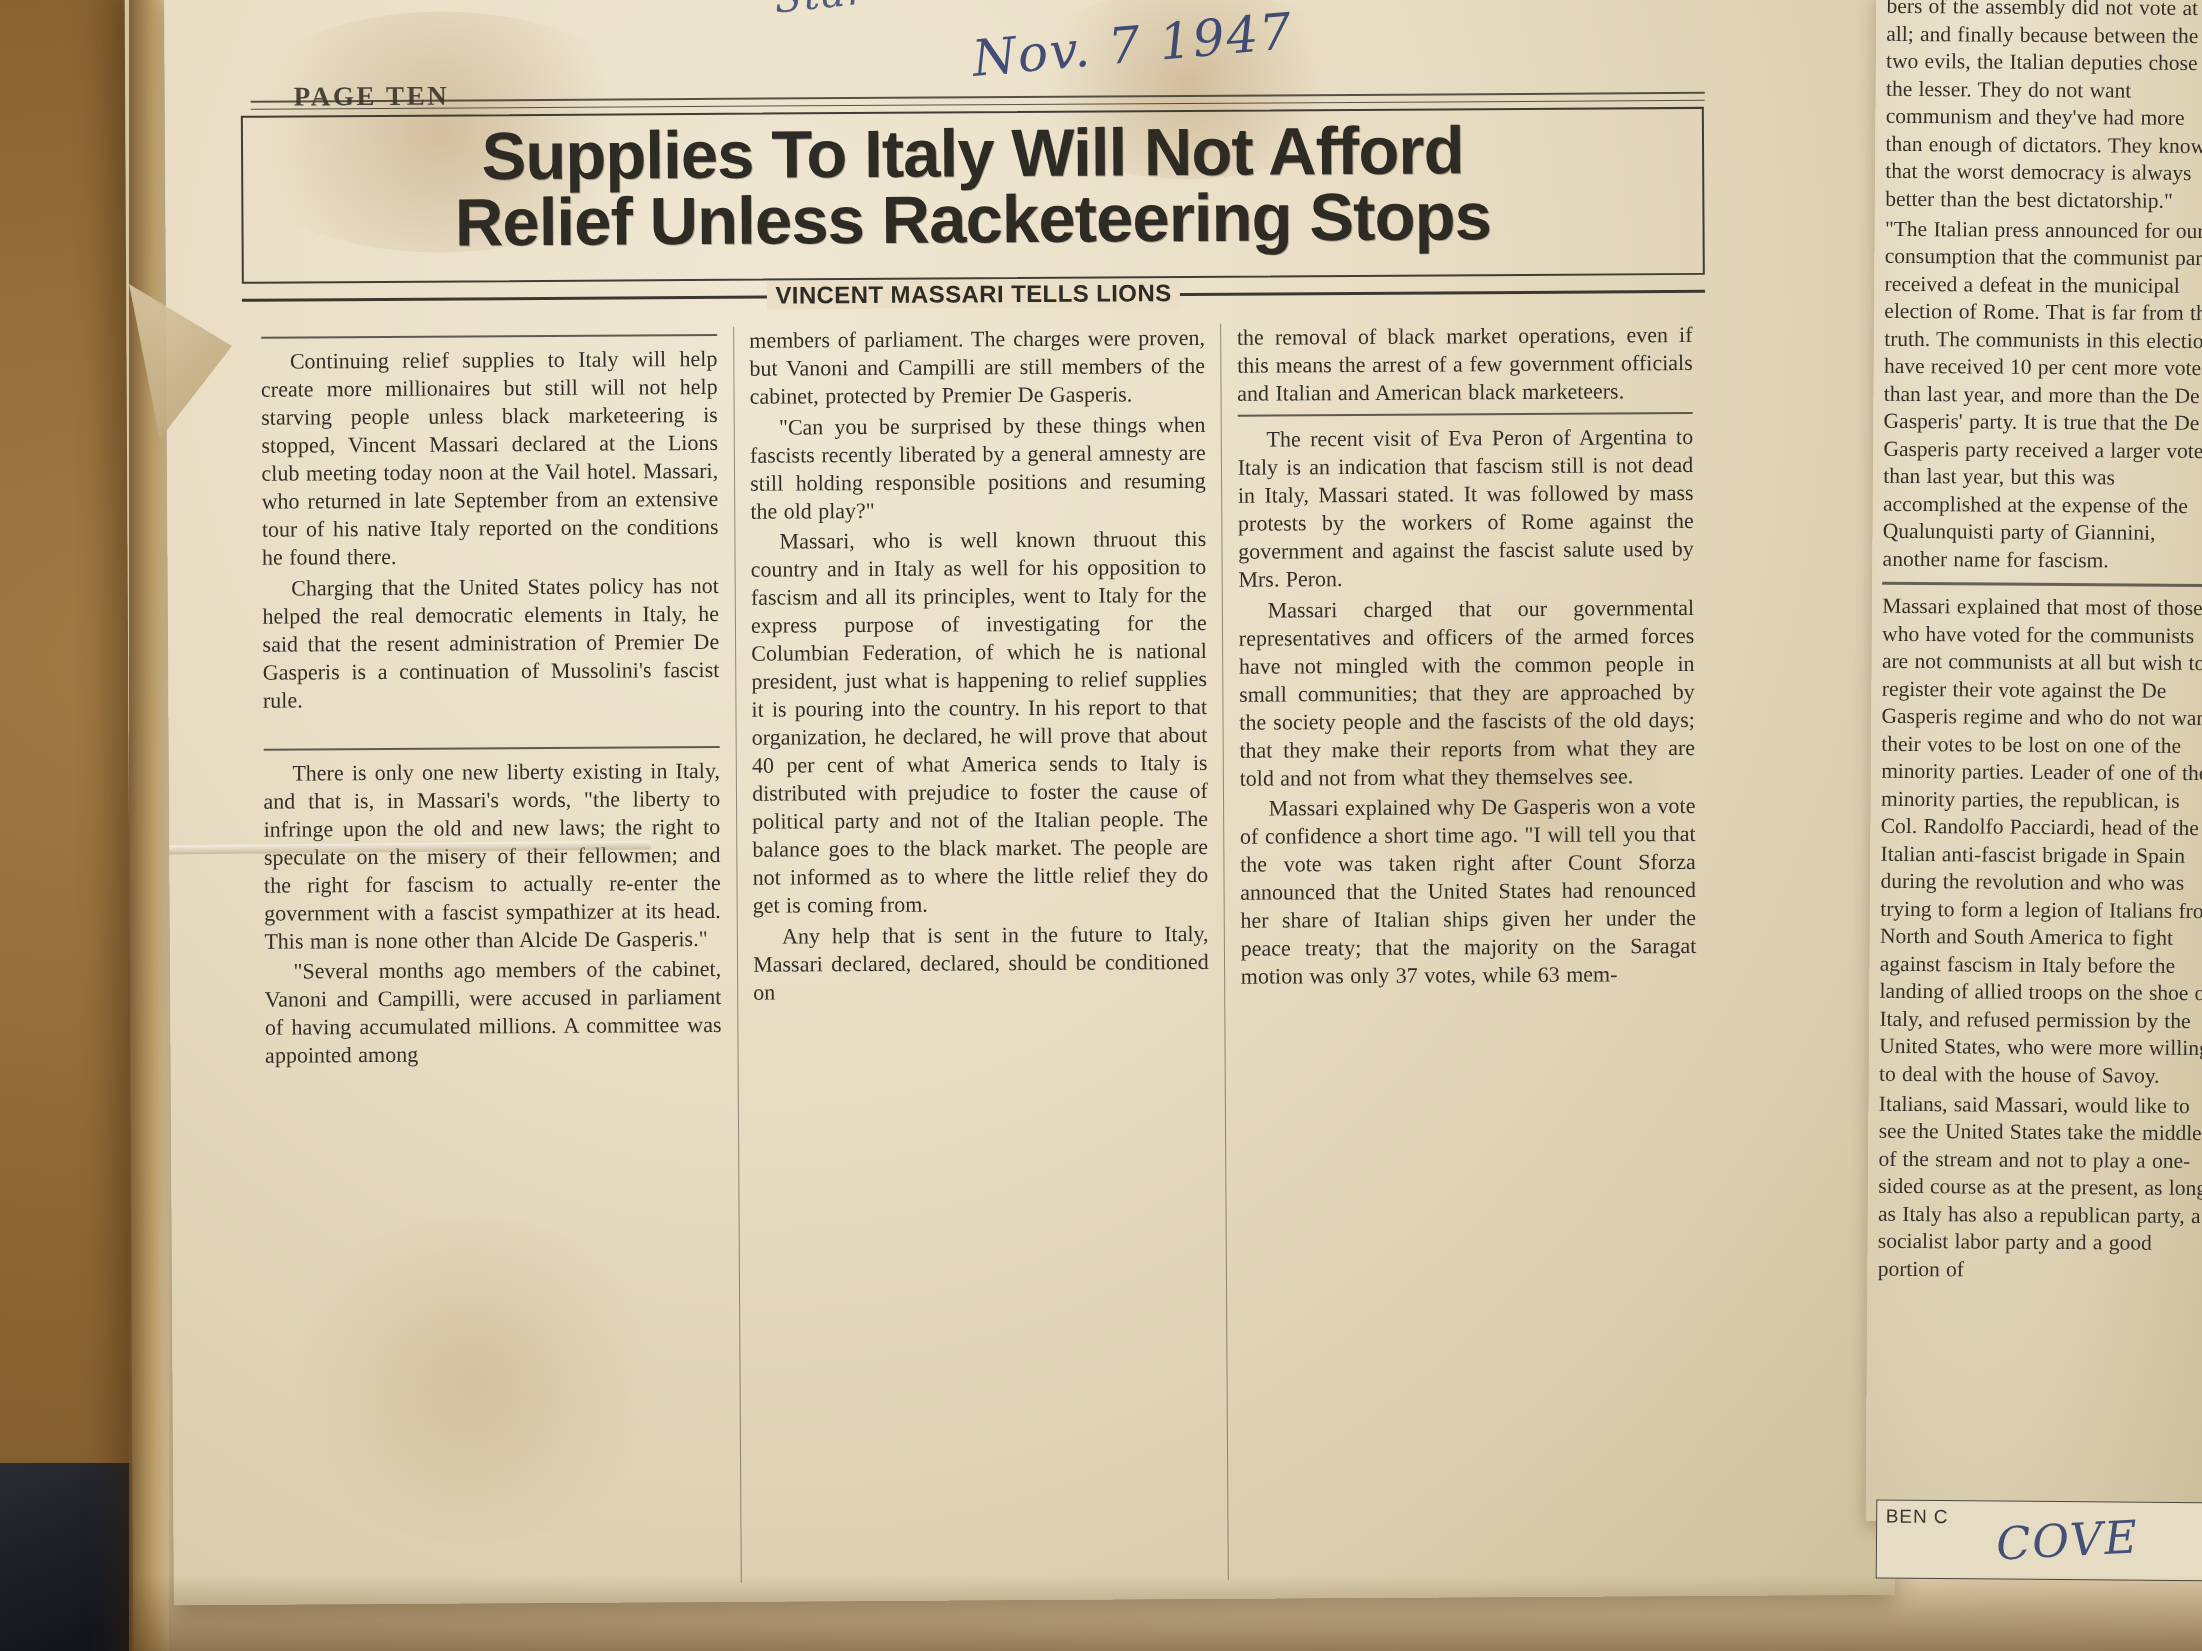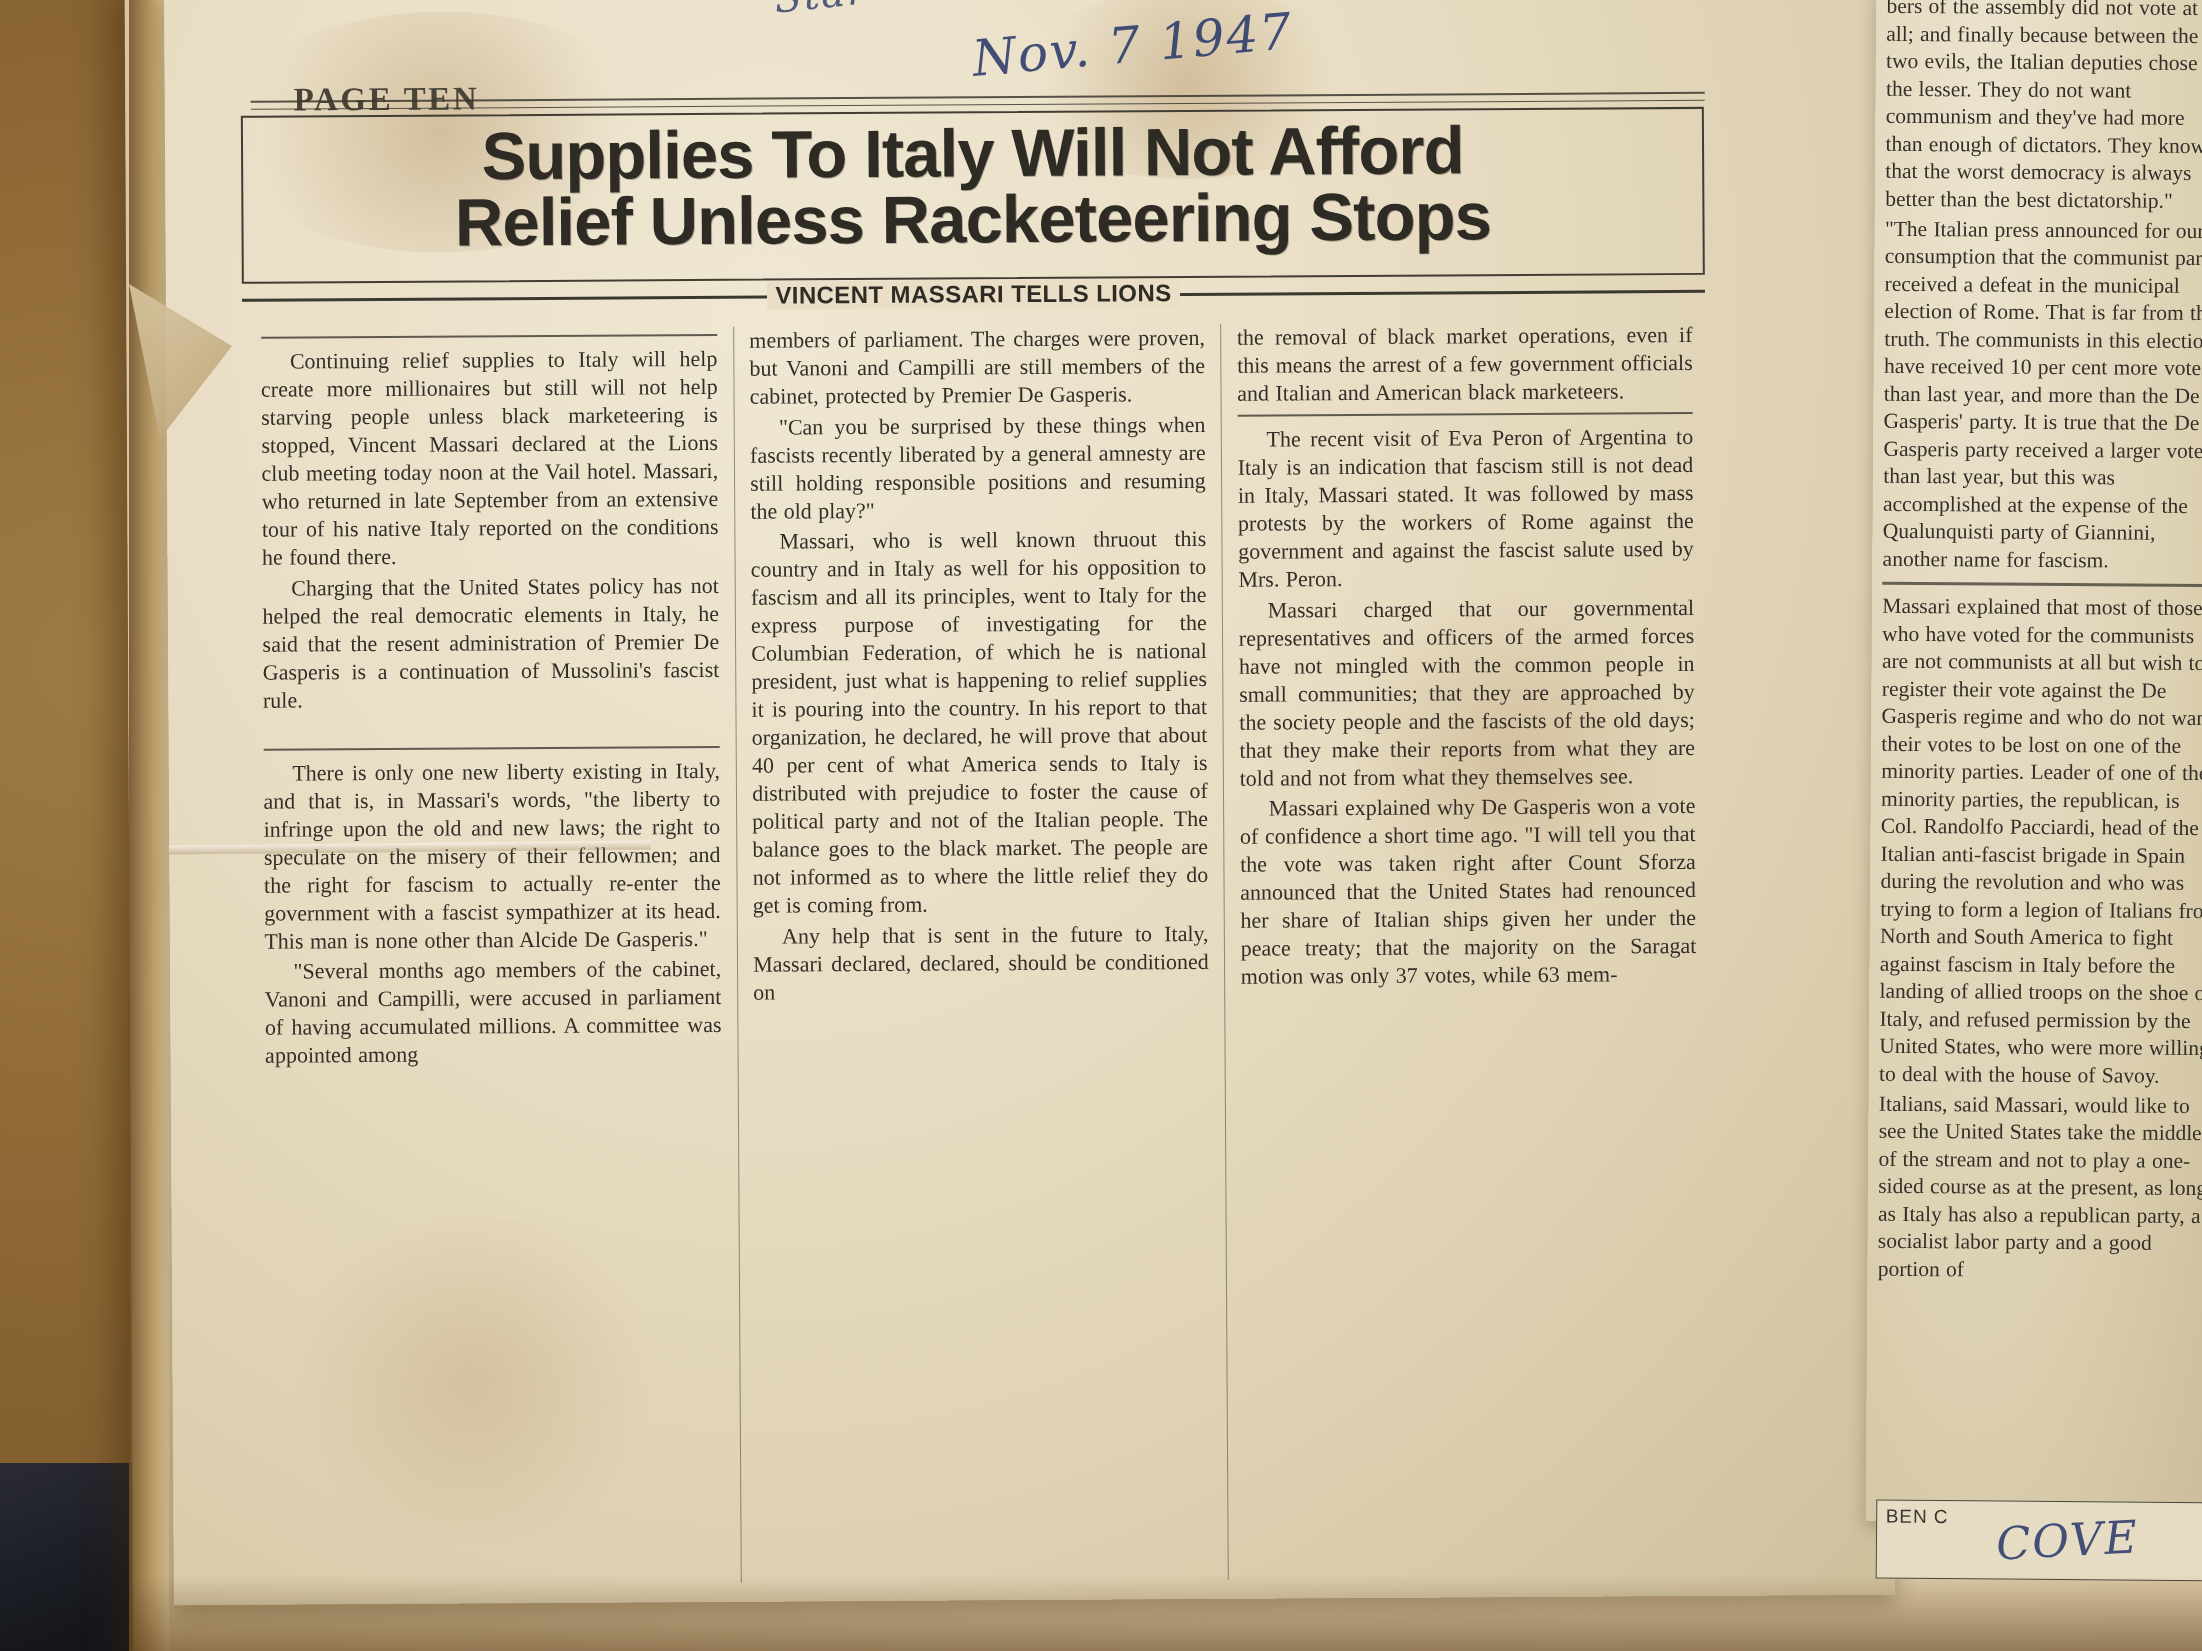--- a/index.html
+++ b/index.html
@@ -46,21 +46,21 @@
   }
   .stain{
     position:absolute;border-radius:50%;
     background:radial-gradient(circle,rgba(150,110,55,.30),rgba(150,110,55,0) 70%);
     pointer-events:none;
   }
 
   .pagenum{
     position:absolute;left:129px;top:86px;
     font-family:"Liberation Serif", serif;
-    font-size:33px;letter-spacing:2.6px;color:#4a4438;font-weight:700;
+    font-size:27px;letter-spacing:2.6px;color:#4a4438;font-weight:700;
   }
   .rule-top{
     position:absolute;left:86px;top:105px;width:1454px;height:6px;
     border-top:2.6px solid #3b382f;border-bottom:1.7px solid #3b382f;
     opacity:.85;
   }
   .headline-box{
     position:absolute;left:76px;top:120px;width:1463px;height:168px;
     border:2.6px solid #413d33;
     padding:6.9px 12px 5.2px 12px;

